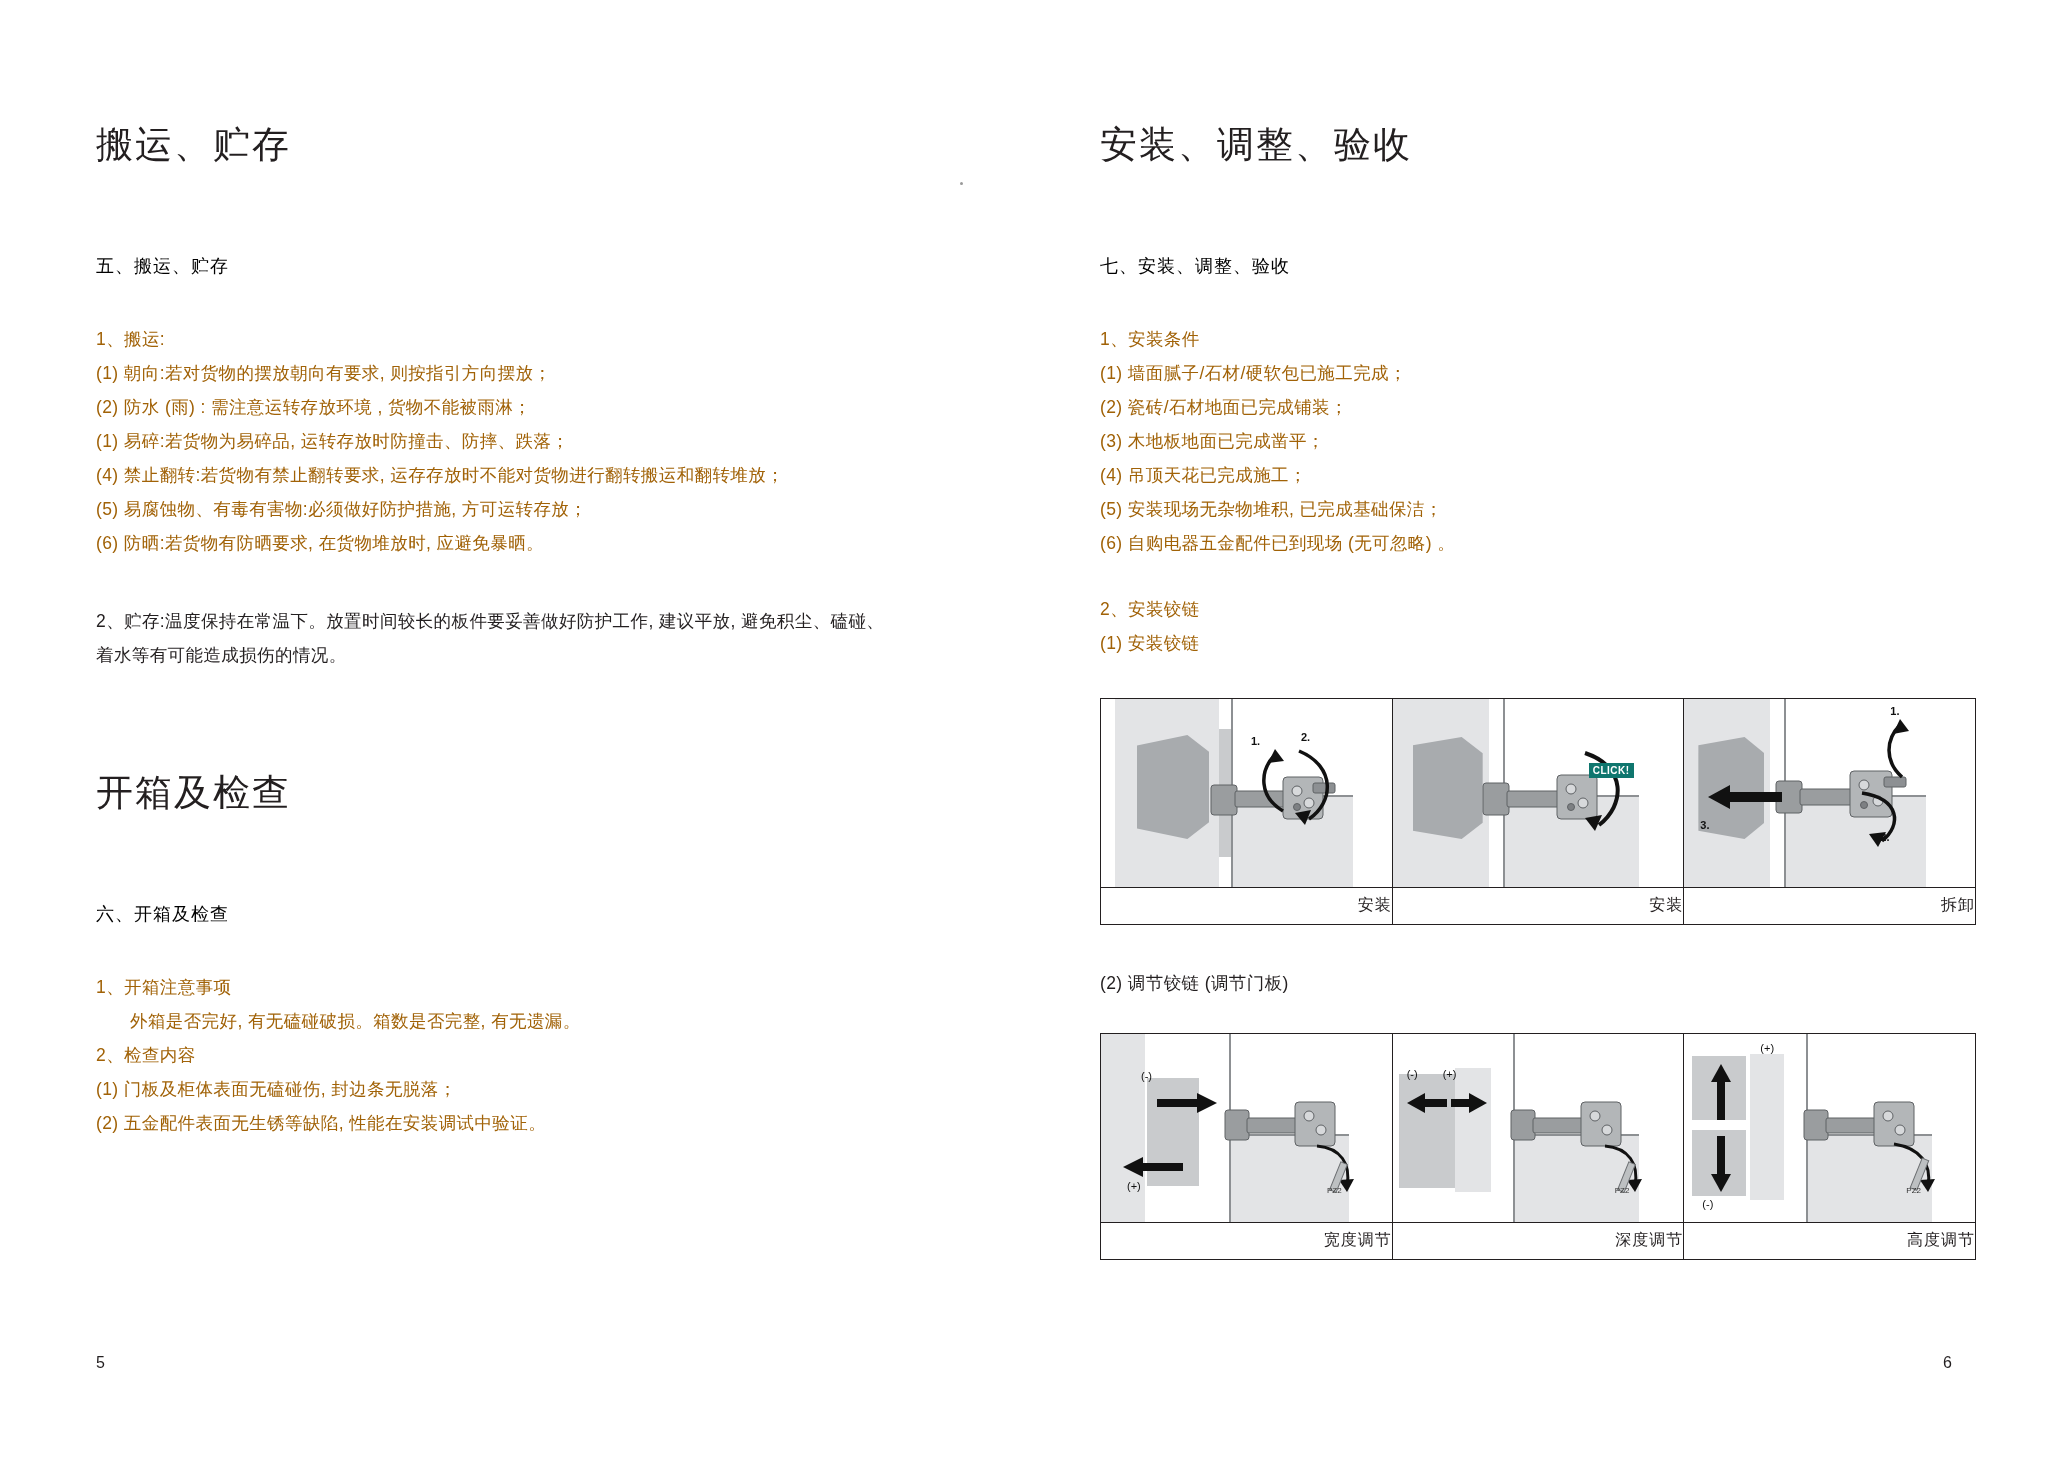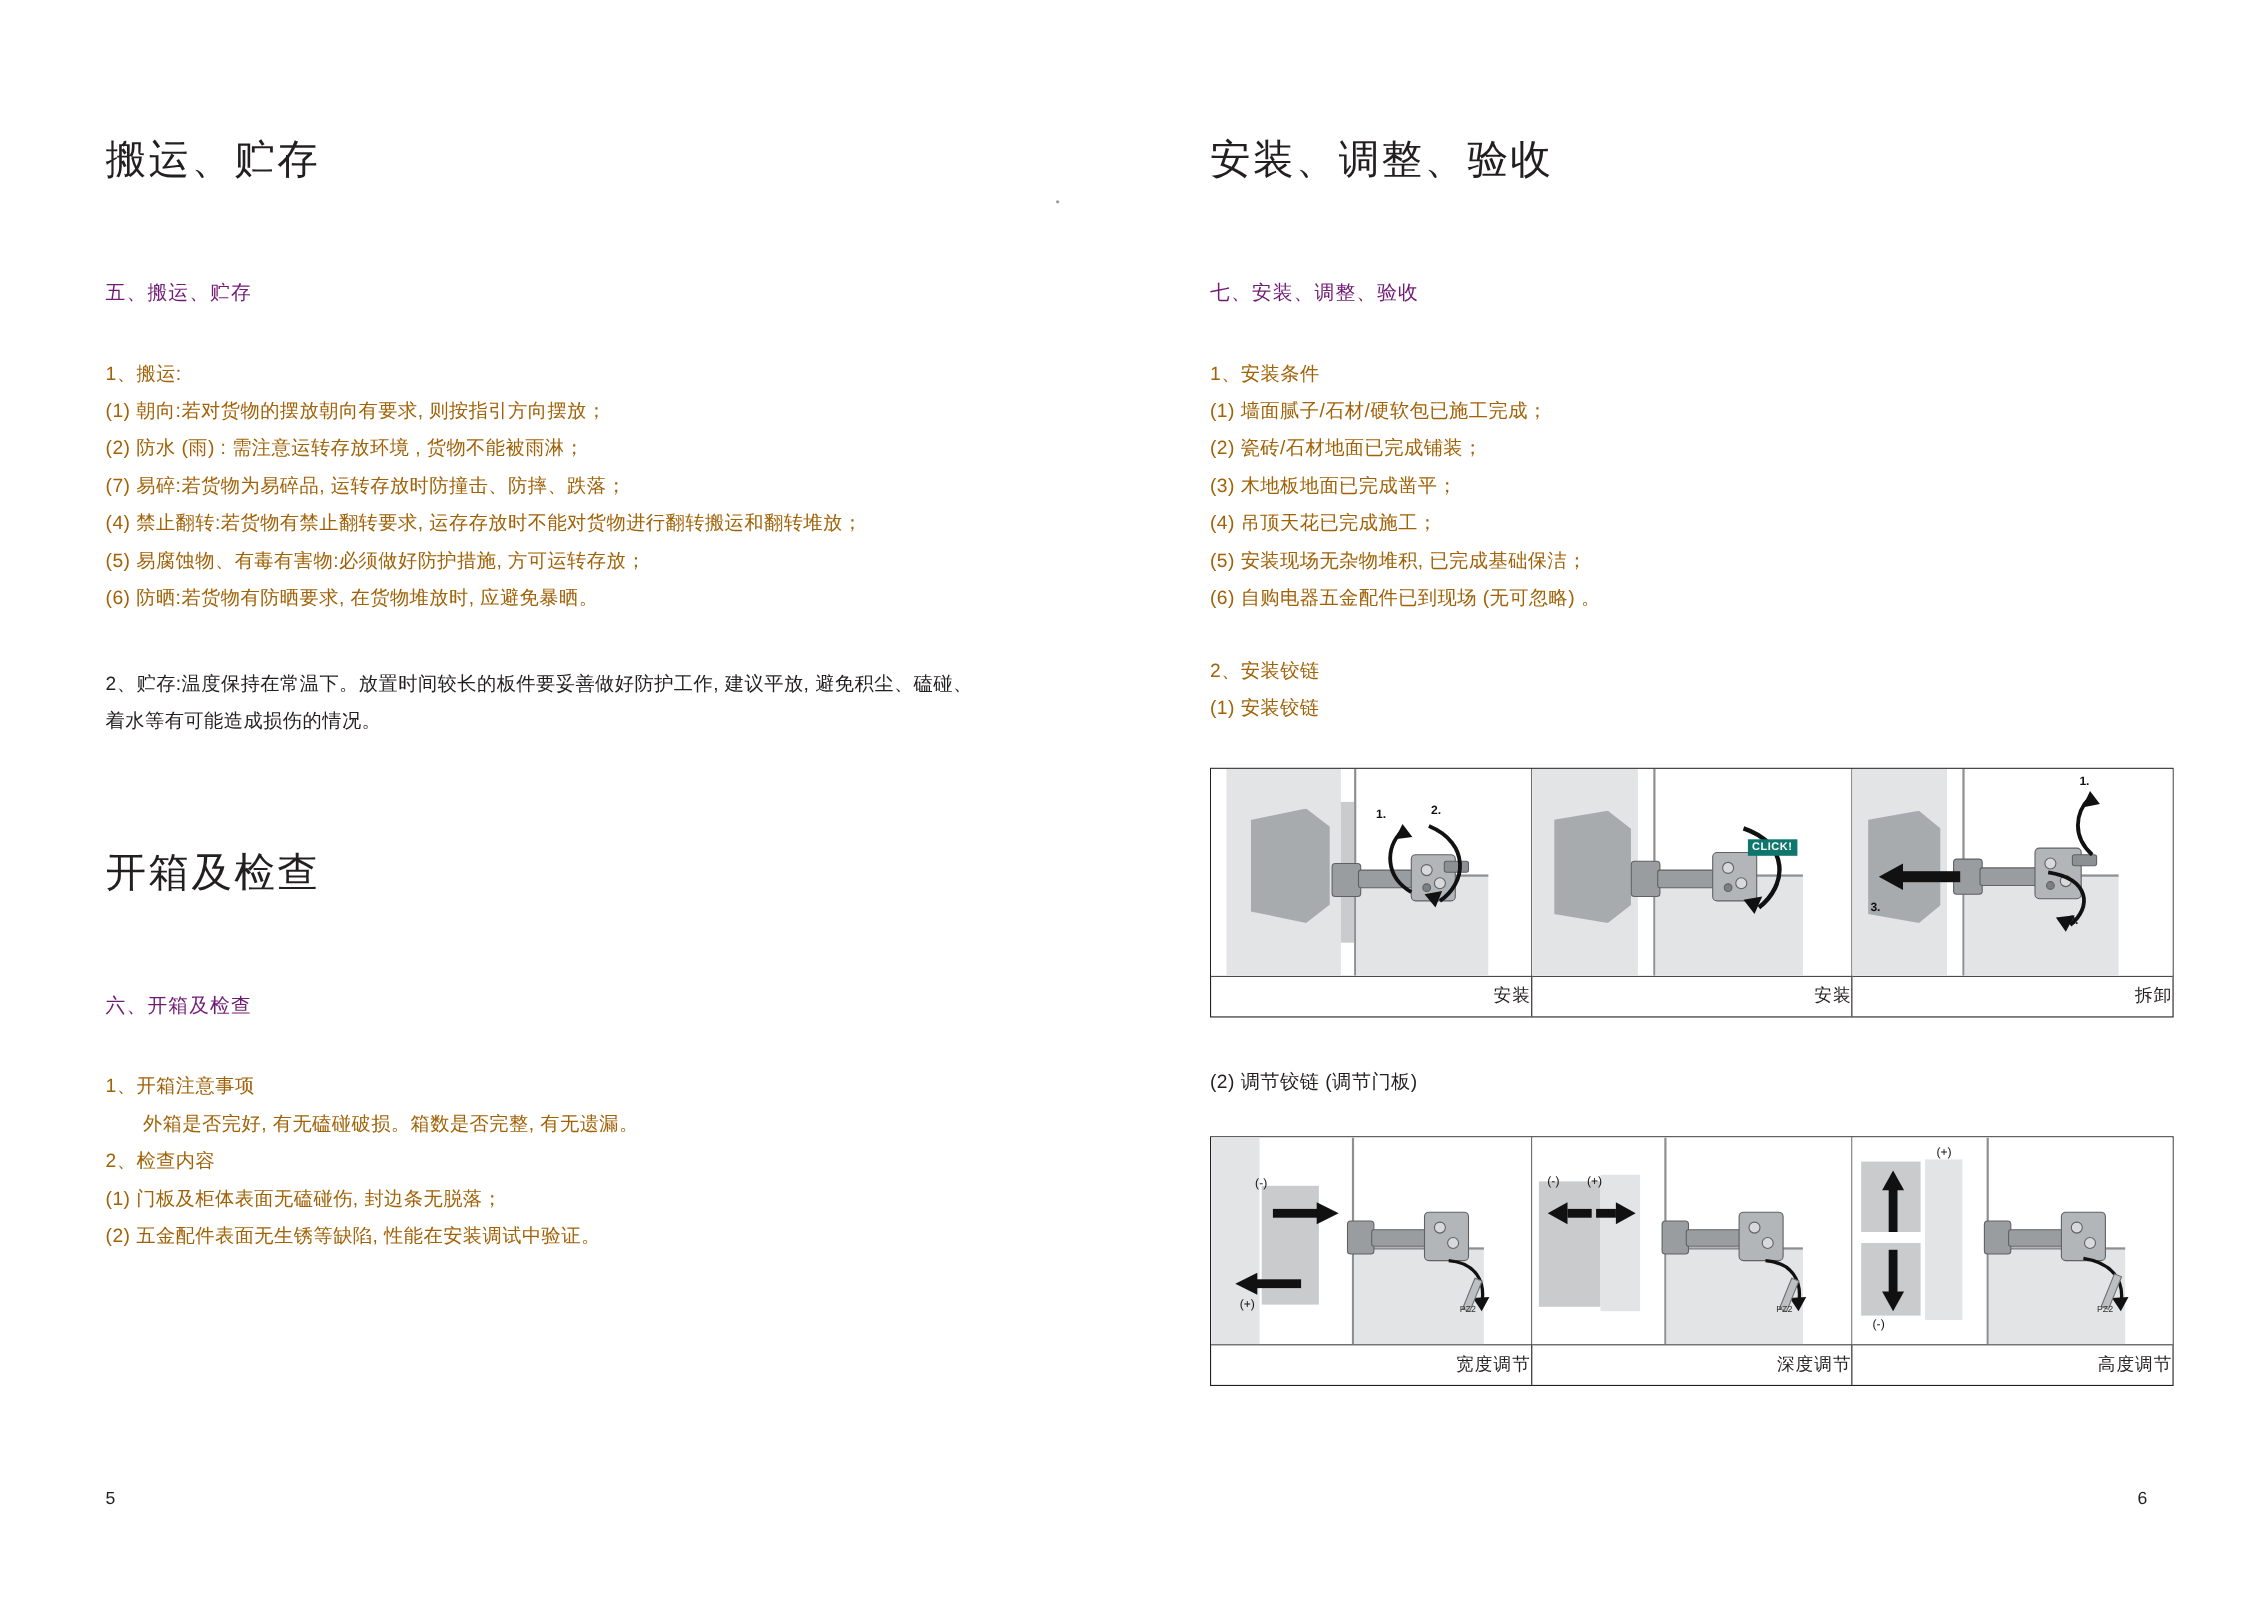--- a/index.html
+++ b/index.html
@@ -44,21 +44,21 @@
   .subtitle {
     font-size: 17px;
     color: #3a3a3a;
     margin-top: 28px;
     letter-spacing: 0.5px;
   }
   .heading-2 {
     font-size: 18px;
     letter-spacing: 1px;
     margin-top: 84px;
-    color: #701a75;
+    color: #000000;
   }
   .block {
     margin-top: 44px;
   }
   .block.tight {
     margin-top: 32px;
   }
   .line {
     font-size: 17.5px;
     line-height: 34px;
@@ -185,21 +185,21 @@
     <div class="dot-mark"></div>
 
     <h1 class="section-title">搬运、贮存</h1>
 
     <div class="heading-2">五、搬运、贮存</div>
 
     <div class="block">
       <div class="line">1、搬运:</div>
       <div class="line">(1) 朝向:若对货物的摆放朝向有要求, 则按指引方向摆放；</div>
       <div class="line">(2) 防水 (雨) : 需注意运转存放环境 , 货物不能被雨淋；</div>
-      <div class="line">(7) 易碎:若货物为易碎品, 运转存放时防撞击、防摔、跌落；</div>
+      <div class="line">(1) 易碎:若货物为易碎品, 运转存放时防撞击、防摔、跌落；</div>
       <div class="line">(4) 禁止翻转:若货物有禁止翻转要求, 运存存放时不能对货物进行翻转搬运和翻转堆放；</div>
       <div class="line">(5) 易腐蚀物、有毒有害物:必须做好防护措施, 方可运转存放；</div>
       <div class="line">(6) 防晒:若货物有防晒要求, 在货物堆放时, 应避免暴晒。</div>
     </div>
 
     <div class="block">
       <div class="para">2、贮存:温度保持在常温下。放置时间较长的板件要妥善做好防护工作, 建议平放, 避免积尘、磕碰、着水等有可能造成损伤的情况。</div>
     </div>
 
     <div class="spacer-lg"></div>

